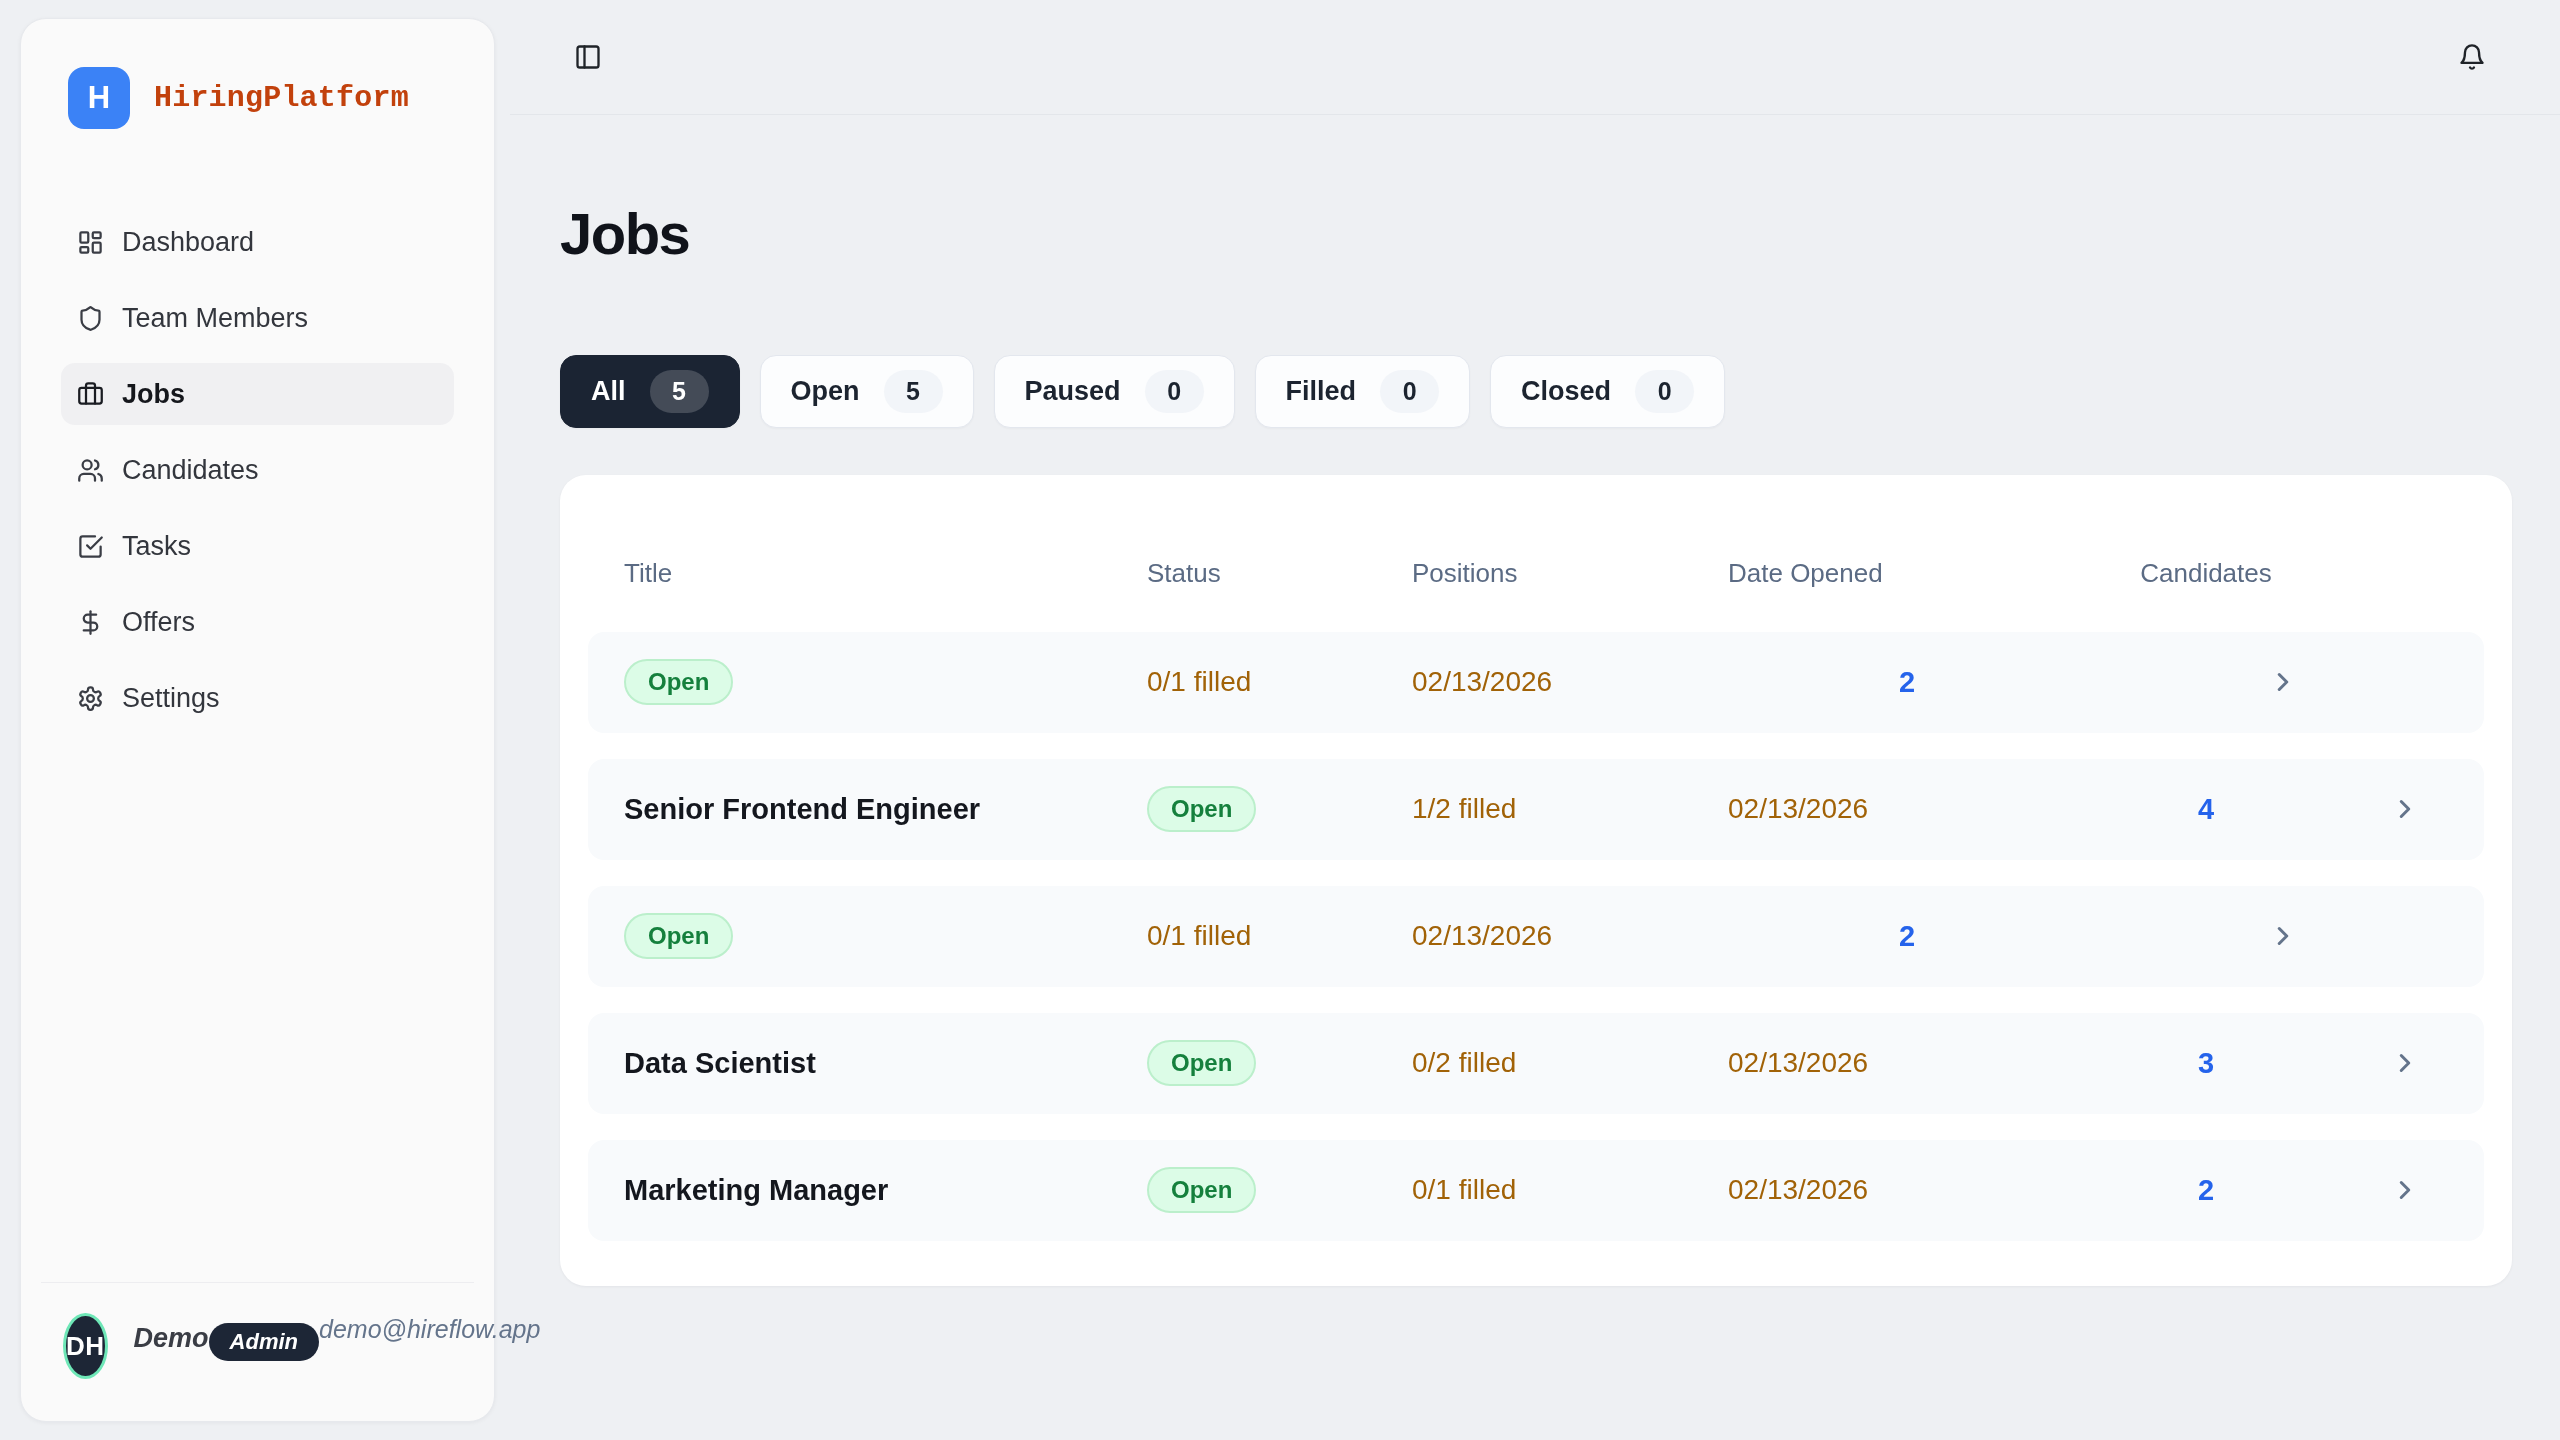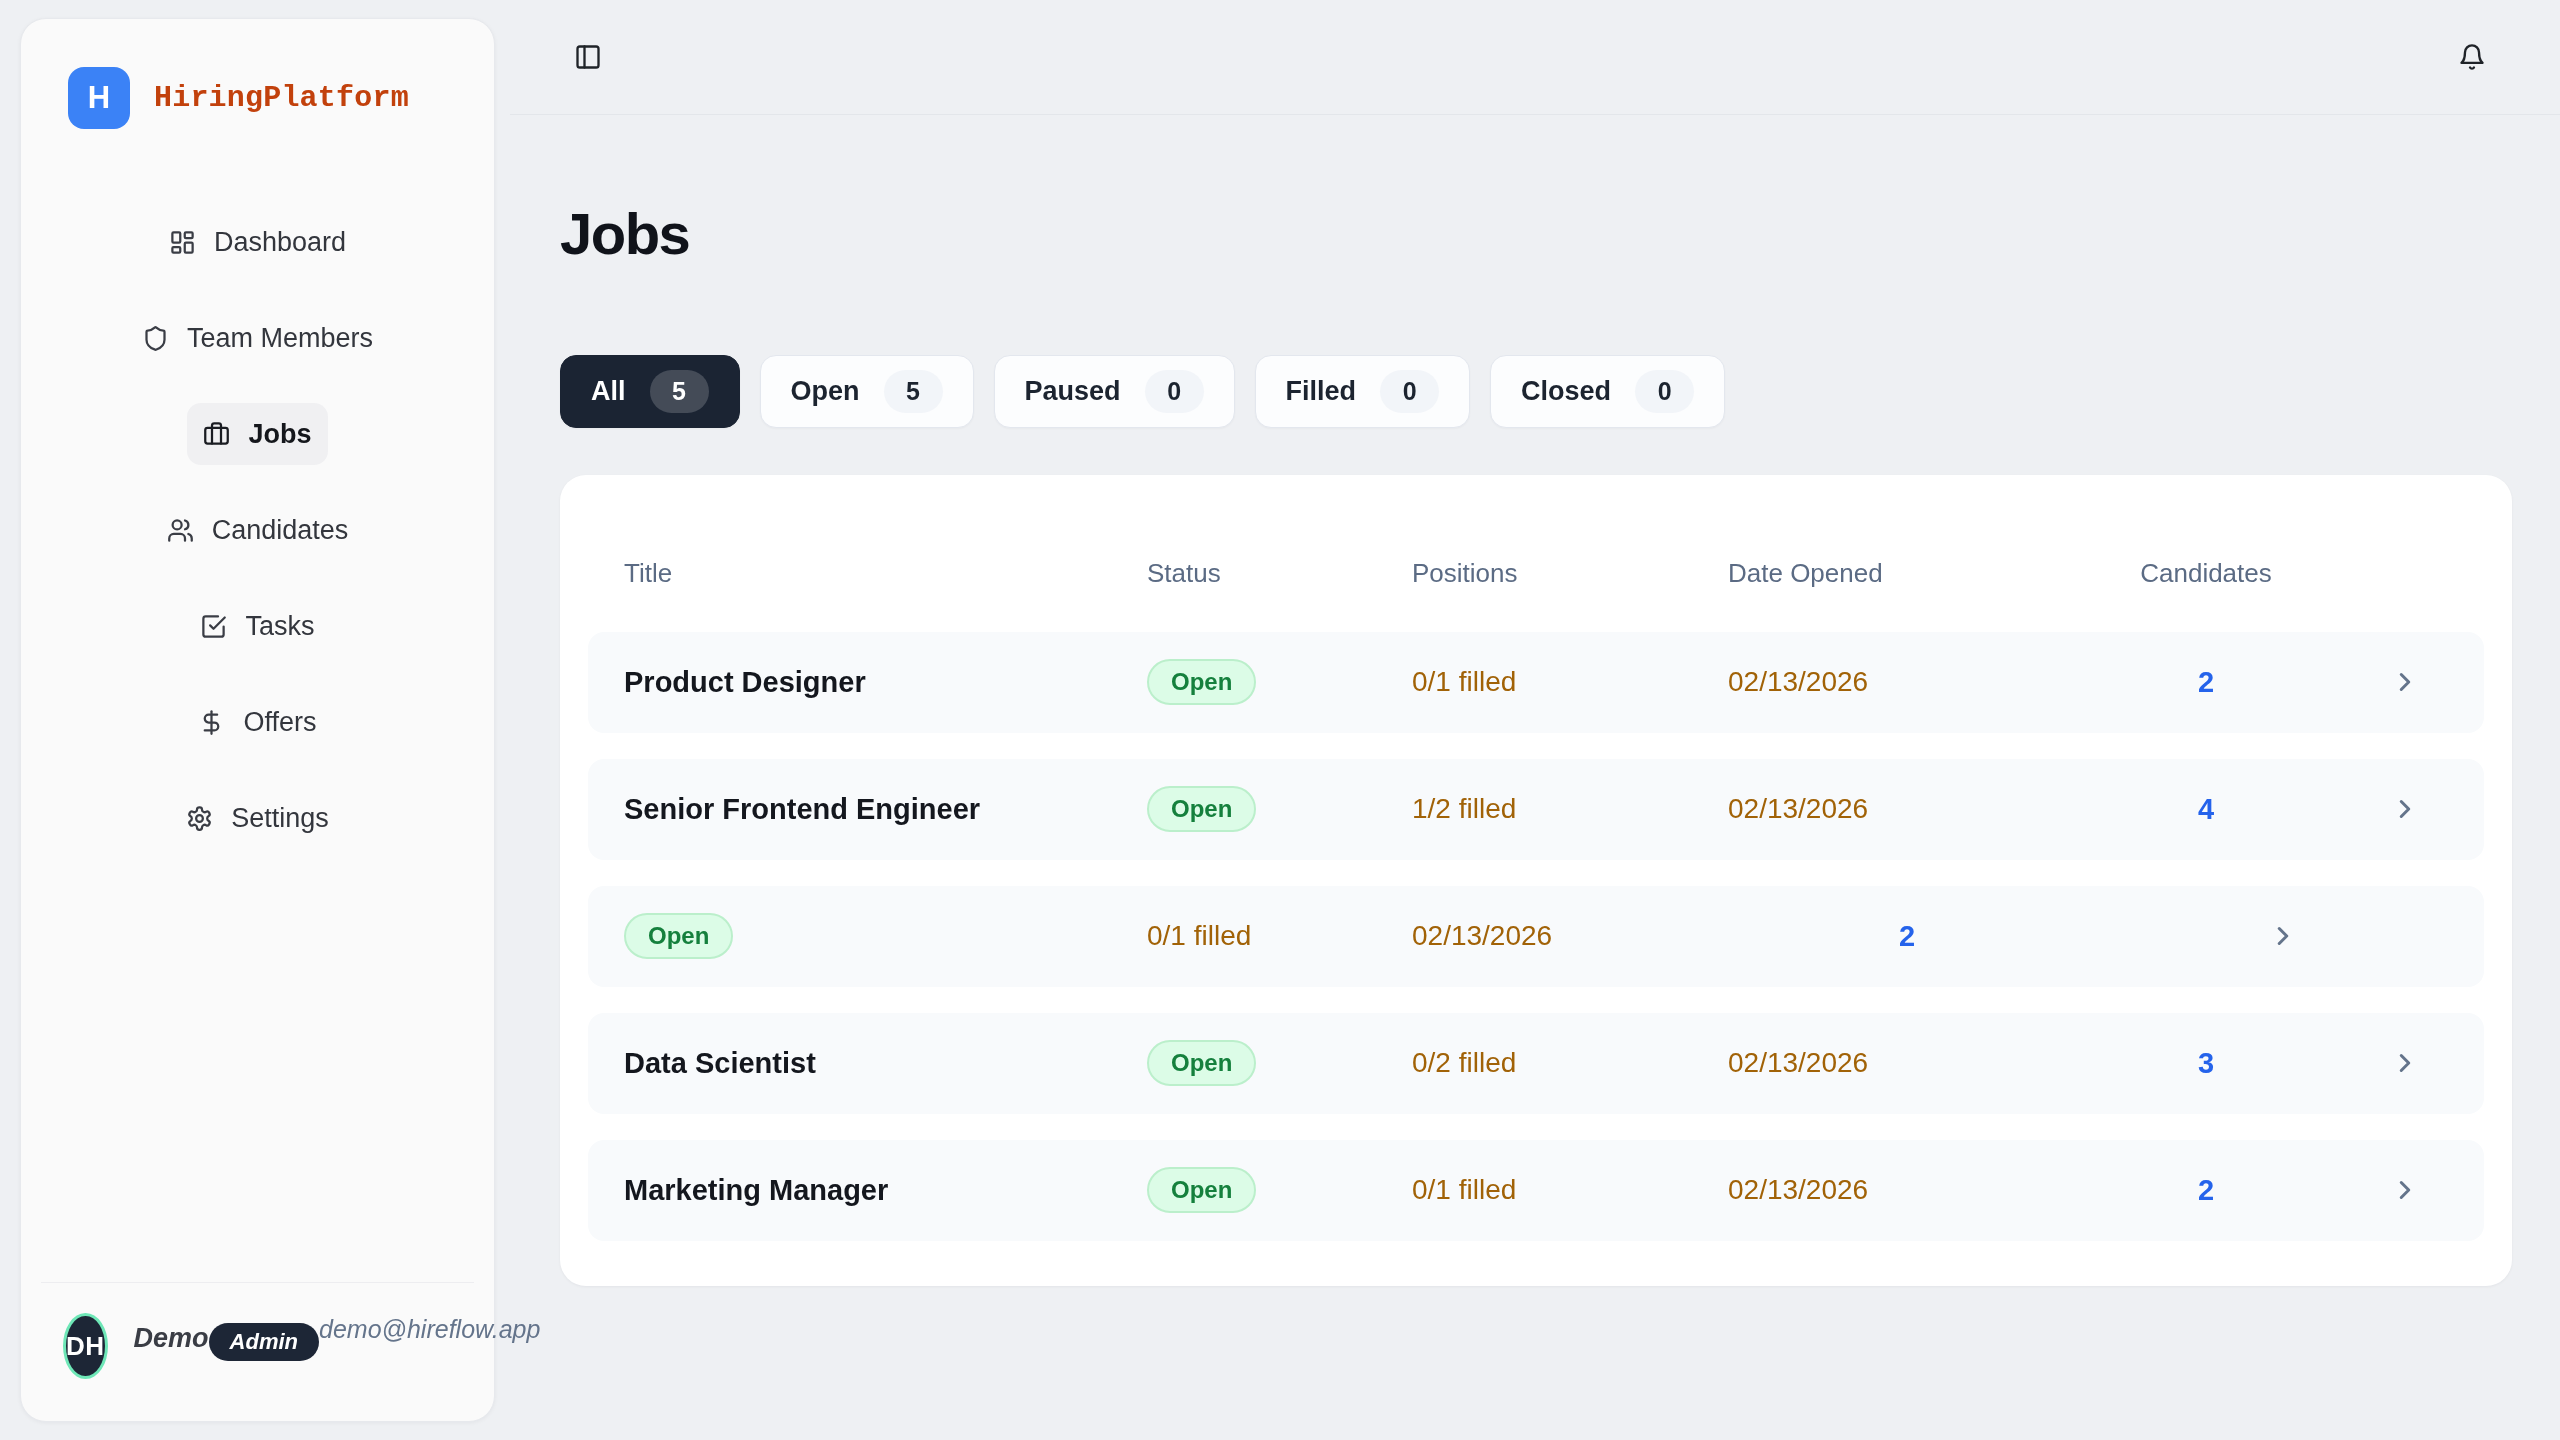--- a/index.html
+++ b/index.html
@@ -18,21 +18,21 @@
     box-shadow:0 1px 4px rgba(16,24,40,.05);
     padding:48px 20px 42px; display:flex; flex-direction:column;
   }
   .logo-row { display:flex; align-items:center; gap:24px; padding-left:27px; }
   .logo-badge {
     width:62px; height:62px; border-radius:16px; background:#3b82f6; color:#fff;
     font-size:31px; font-weight:700; display:flex; align-items:center; justify-content:center;
   }
   .logo-title { font-size:30px; font-weight:700; color:#c2410c; letter-spacing:.2px;font-family:Liberation Mono, monospace; }
 
-  .nav { margin-top:82px; display:flex; flex-direction:column; gap:34px; padding:0 20px;align-items:center; }
+  .nav { margin-top:82px; display:flex; flex-direction:column; gap:14px; padding:0 20px; }
   .nav-item {
     height:62px; display:flex; align-items:center; gap:18px; padding:0 16px;
     border-radius:14px; color:#33363d; font-size:27px; cursor:pointer;
   }
   .nav-item .icon { width:27px; height:27px; color:#3a3d45; flex:0 0 auto; }
   .nav-item.active { background:#f0f0f2; font-weight:700; color:#15171c; }
   .nav-item.active .icon { color:#1a1c22; }
 
   .sidebar-user {
     margin-top:auto; border-top:1px solid #ededf0; padding:30px 22px 0;
@@ -300,21 +300,20 @@
         <span class="col">Title</span>
         <span class="col">Status</span>
         <span class="col">Positions</span>
         <span class="col">Date Opened</span>
         <span class="col col-candidates">Candidates</span>
         <span></span>
       </div>
 
       <div class="t-rows">
         <div class="t-grid t-row">
-          <span class="c-title">Product Designer</span>
           <span class="status-badge">Open</span>
           <span class="c-positions">0/1 filled</span>
           <span class="c-date">02/13/2026</span>
           <span class="c-candidates">2</span>
           <span class="c-chevron">
             <svg class="icon" fill="none" stroke="currentColor" stroke-width="2.4" stroke-linecap="round" stroke-linejoin="round">
                 <use href="#i-chevron-right"></use>
               </svg>
           </span>
         </div>

